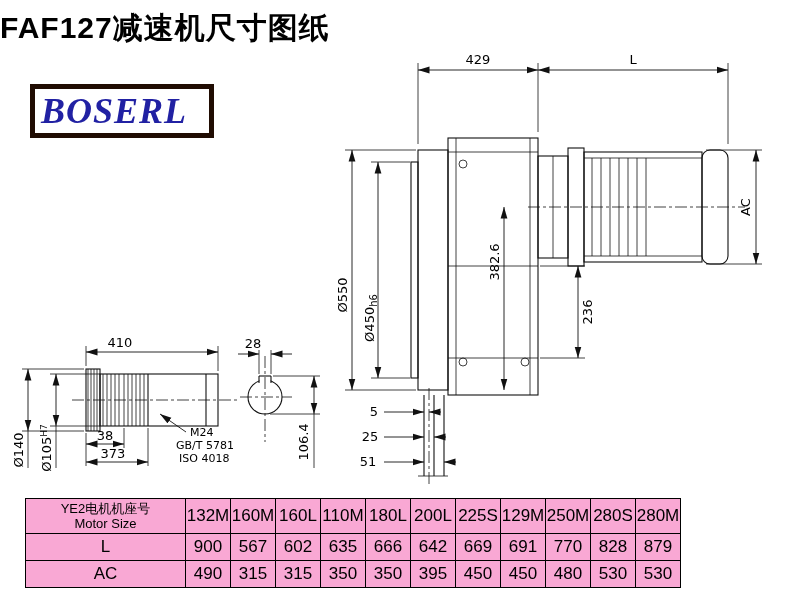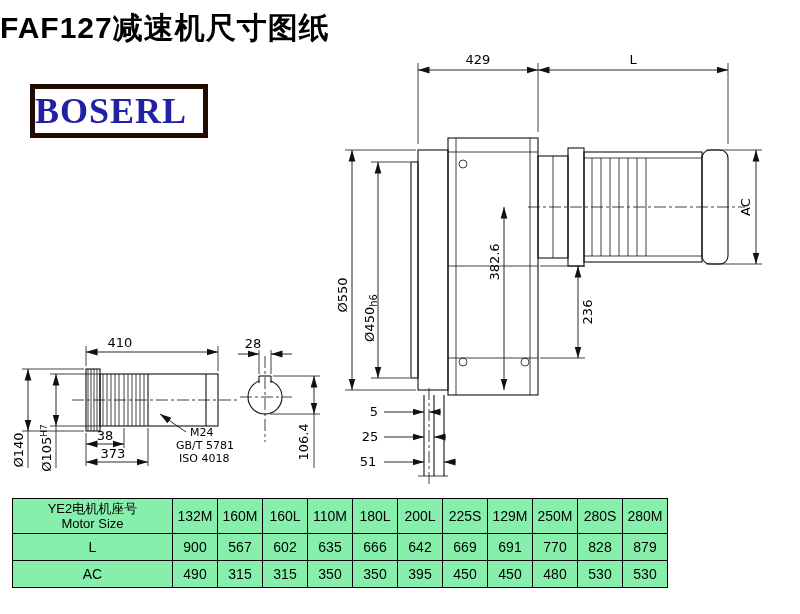--- a/index.html
+++ b/index.html
@@ -7,39 +7,41 @@
     width:800px;height:614px;position:relative;background:#fff;overflow:hidden;
     font-family:"Liberation Sans",sans-serif;color:#000;
   }
   .title{
     position:absolute;left:0;top:8px;font-size:30px;font-weight:bold;
     letter-spacing:1px;color:#000;white-space:nowrap;
   }
   .logo-box{
     position:absolute;left:30px;top:84px;width:168px;height:44px;
     border:5px solid #200c02;background:#fff;display:flex;align-items:center;
+    padding-left:6px;
+    font-style:italic;
   }
   .logo-text{
     font-family:"Liberation Serif",serif;font-size:36px;font-weight:bold;
     color:#2121a3;letter-spacing:1px;line-height:1;
   }
   svg.drawing{position:absolute;left:0;top:0;}
   svg text{font-family:"DejaVu Sans",sans-serif;font-size:13px;fill:#000;stroke:none;}
   svg text.small{font-size:11px;}
   .obj{stroke:#111;stroke-width:1.1;fill:none;}
   .thin{stroke:#111;stroke-width:0.8;fill:none;}
   .dim{stroke:#111;stroke-width:0.9;fill:none;}
   .cl{stroke:#111;stroke-width:0.8;fill:none;stroke-dasharray:12 3 3 3;}
   .spec-table{
-    position:absolute;left:12px;top:498px;width:656px;background:#86efac;
+    position:absolute;left:25px;top:498px;width:656px;background:#f9a8d4;
     border-collapse:collapse;table-layout:fixed;
   }
   .spec-table td{
     border:1px solid #000;text-align:center;vertical-align:middle;
-    font-size:14px;height:26px;padding:0;overflow:hidden;
+    font-size:17px;height:26px;padding:0;overflow:hidden;
   }
   .spec-table td.hdr{height:34px;font-size:13px;line-height:15px;}
 </style>
 </head>
 <body>
 
 <div class="title">FAF127减速机尺寸图纸</div>
 
 <div class="logo-box">
   <span class="logo-text">BOSERL</span>

